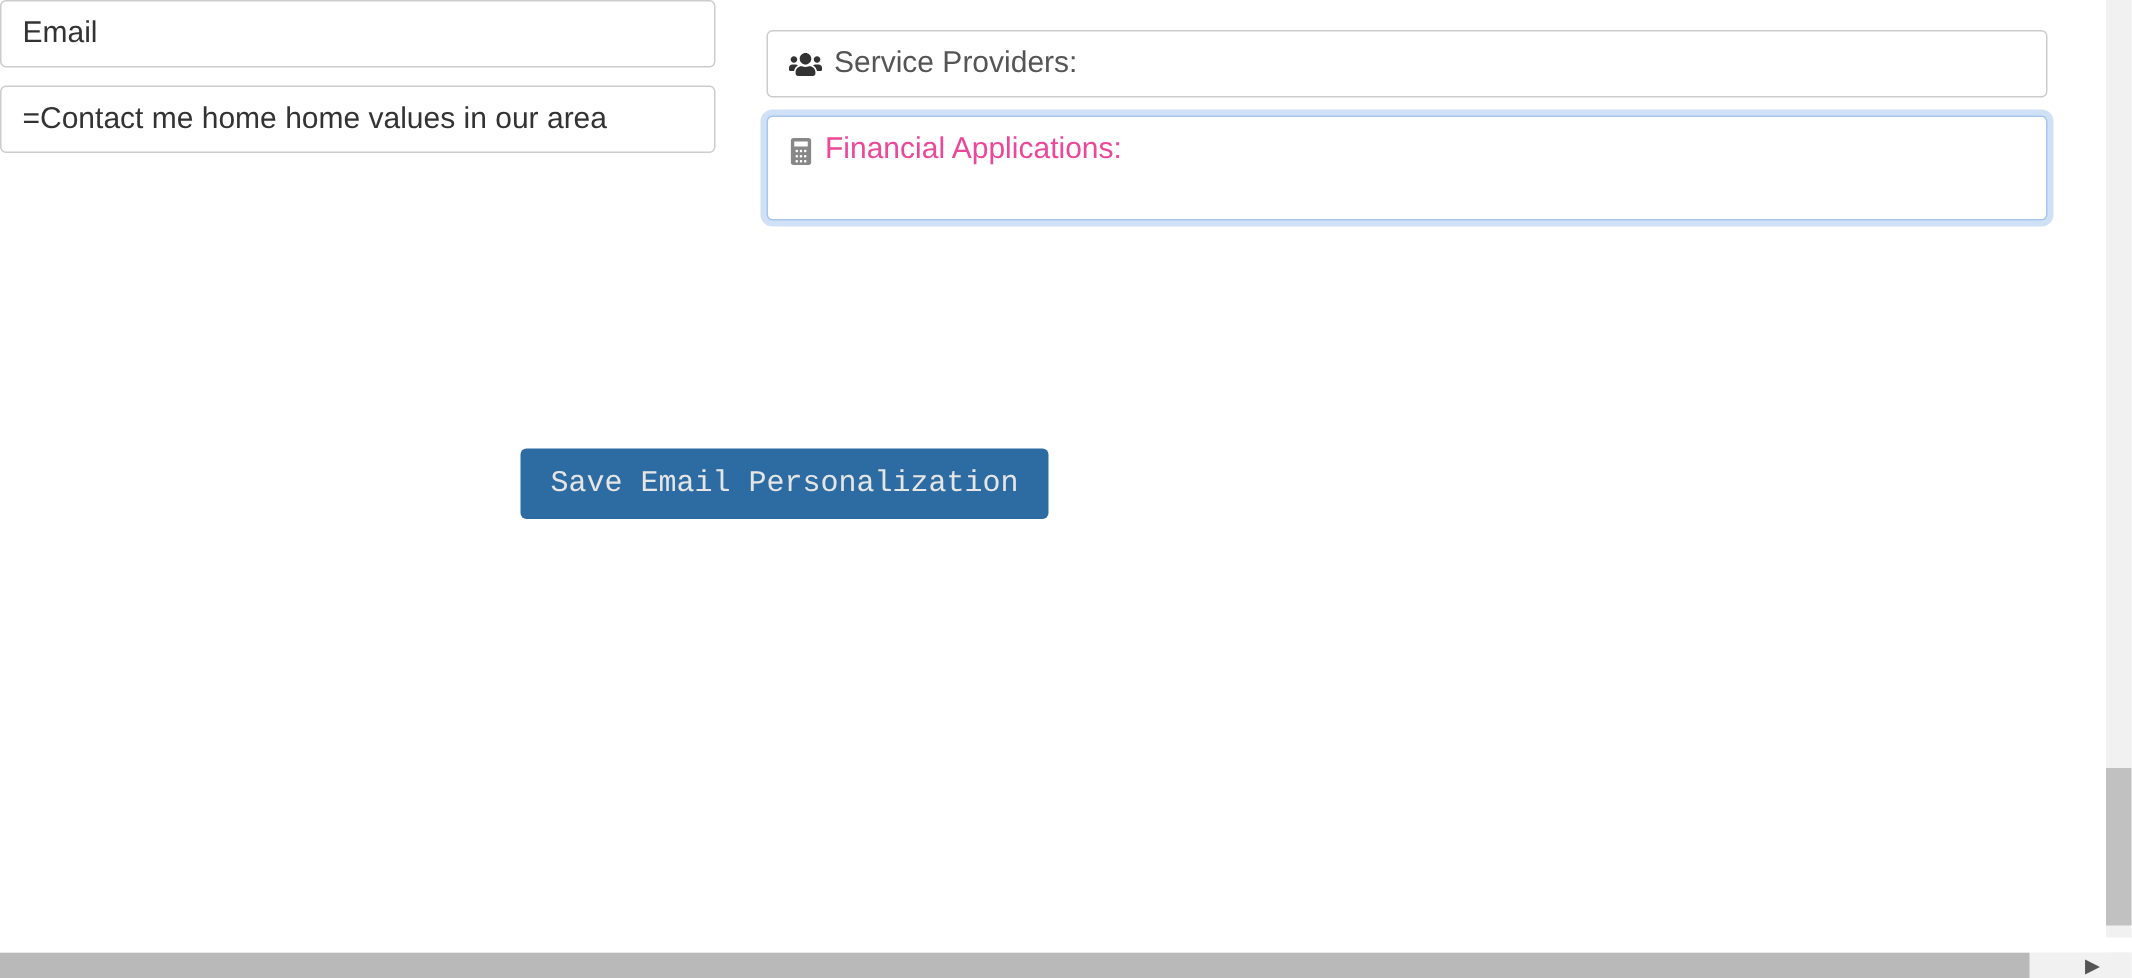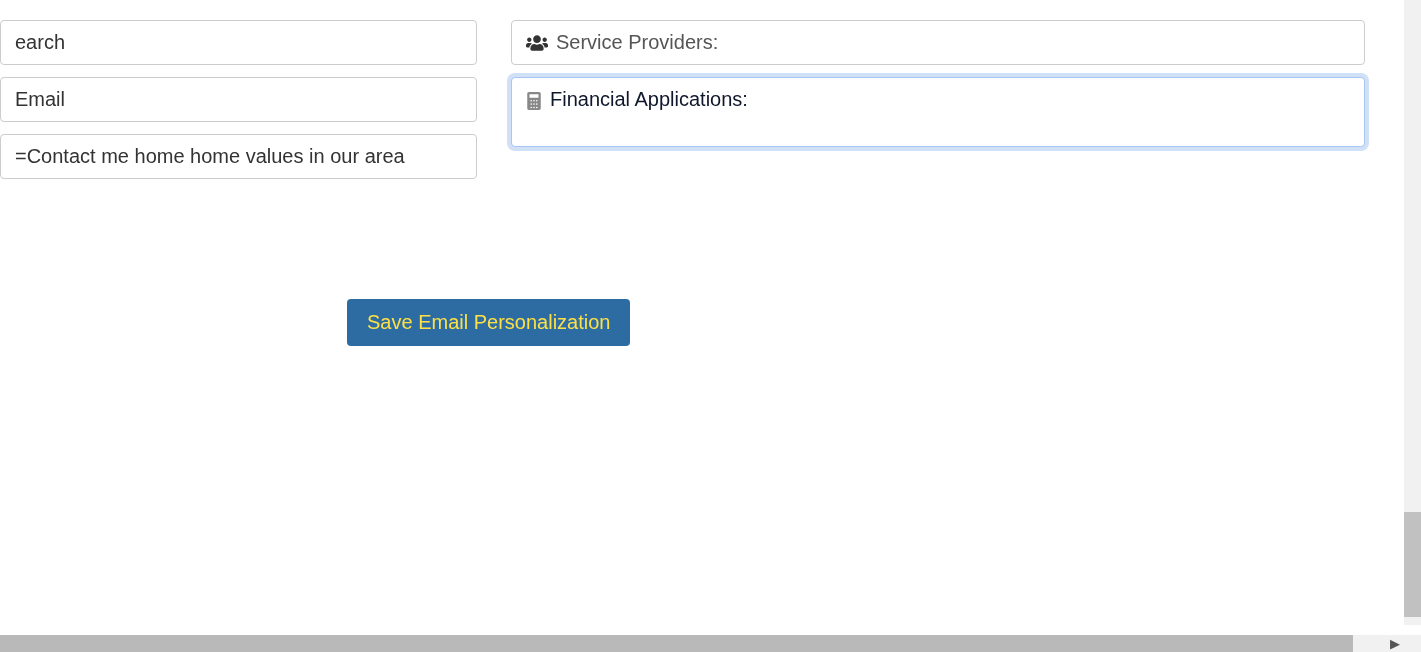--- a/index.html
+++ b/index.html
@@ -44,39 +44,39 @@
     .field-box.focused {
       border: 1px solid #a7c7f0;
       box-shadow: 0 0 0 4px rgba(167,199,240,0.55);
       outline: none;
     }
     .field-label {
       color: #555;
       font-size: 20px;
     }
     .field-label.muted {
-      color: #0f172a;
+      color: #ec4899;
     }
     .left-column .field-box.first { margin-top: 20px; }
     .icon {
       display: inline-flex;
       flex-shrink: 0;
     }
     .save-button {
       position: absolute;
       left: 347px;
       top: 299px;
       background: #2d6ca2;
-      color: #fde047;
+      color: #e5e5e5;
       border: none;
       border-radius: 4px;
       padding: 12px 20px;
       font-size: 20px;
       cursor: pointer;
-      font-family: Liberation Sans, sans-serif;
+      font-family: Liberation Mono, monospace;
     }
     .right-scrollbar {
       position: absolute;
       right: 0;
       top: 0;
       width: 17px;
       height: 625px;
       background: #f1f1f1;
     }
     .right-scrollbar .thumb-area {
@@ -122,23 +122,20 @@
       bottom: 0;
       width: 17px;
       height: 17px;
       background: #f1f1f1;
     }
   </style>
 </head>
 <body>
 
 <div class="left-column">
-  <div class="field-box first">
-    <span>earch</span>
-  </div>
   <div class="field-box">
     <span>Email</span>
   </div>
   <div class="field-box">
     <span>=Contact me home home values in our area</span>
   </div>
 </div>
 
 <div class="right-column">
   <div class="field-box" style="margin-top:20px;">

